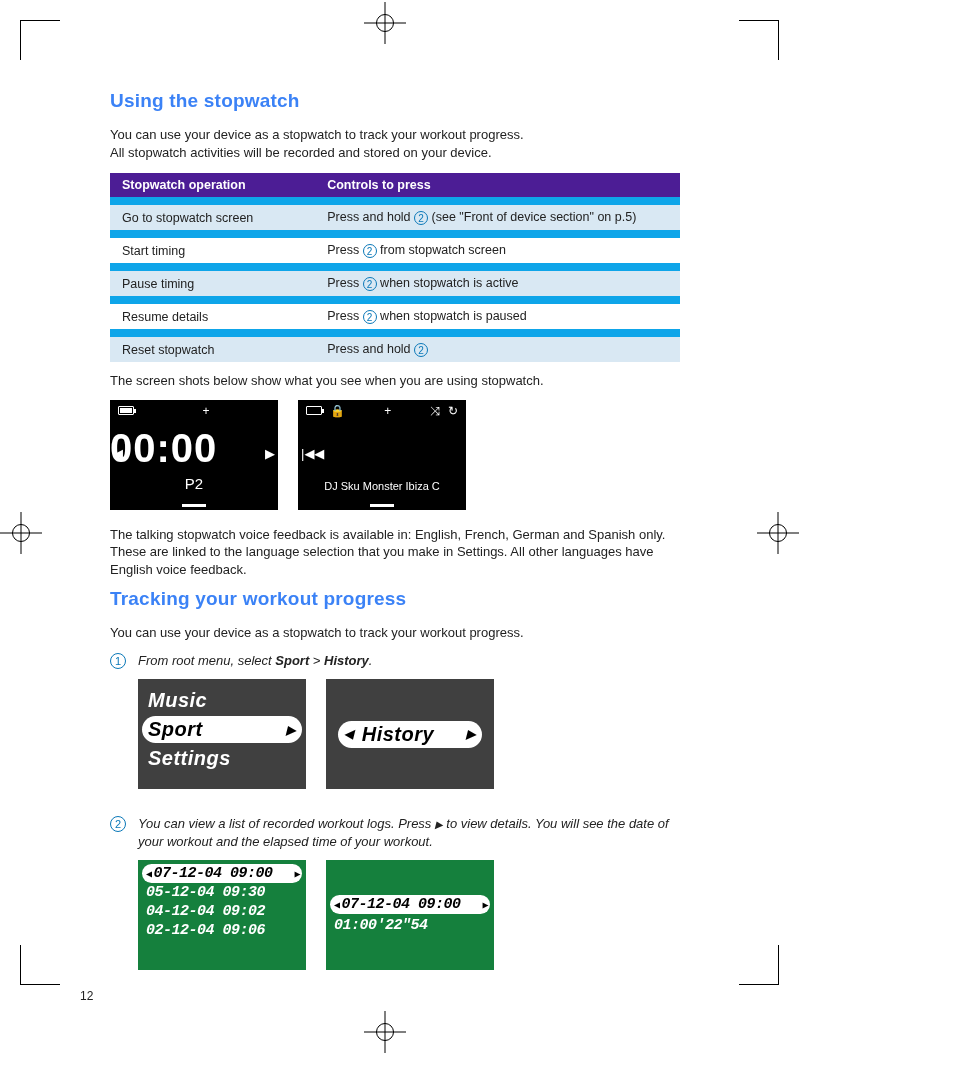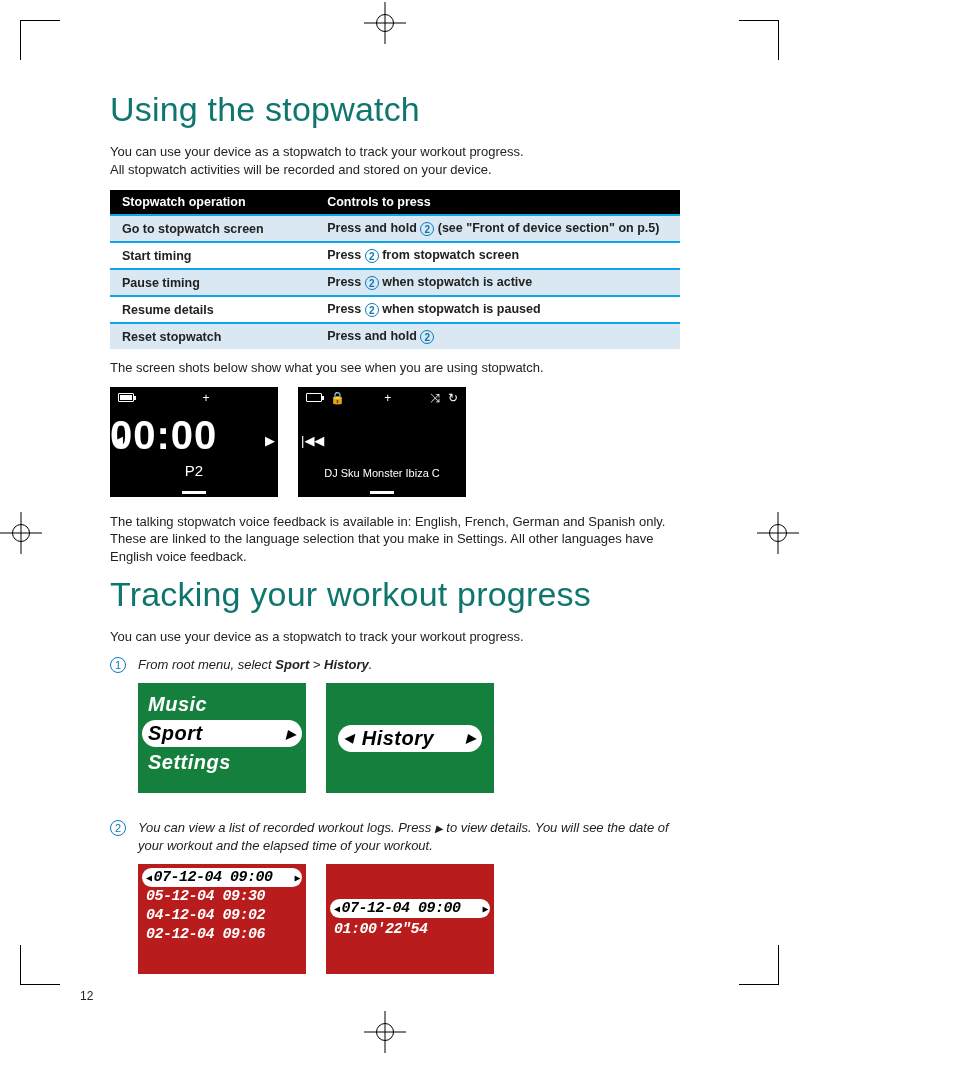--- a/index.html
+++ b/index.html
@@ -8,43 +8,43 @@
     font-size: 13px;
     color: #222;
     background: #fff;
     width: 954px;
     height: 1065px;
     position: relative;
     padding: 90px 100px 40px 100px;
   }
   .content { width: 570px; margin-left: 10px; }
   h1 {
-    color: #0f766e;
-    font-size: 34px;
-    font-weight: normal;
+    color: #3b82f6;
+    font-size: 19px;
+    font-weight: bold;
     margin-bottom: 14px;
     letter-spacing: 0.2px;
   }
   p { line-height: 1.35; margin-bottom: 10px; font-weight: 300; }
   table {
     width: 100%;
     border-collapse: collapse;
     margin: 12px 0 10px 0;
     font-size: 12.5px;
   }
   thead th {
-    background: #000000;
+    background: #4c1d95;
     color: #fff;
     text-align: left;
     padding: 5px 12px;
     font-weight: bold;
   }
   tbody tr:nth-child(odd) { background: #d9e8f3; }
   tbody tr:nth-child(even) { background: #fff; }
-  tbody td { padding: 5px 12px; font-weight: 700; border-top: 2px solid #0ea5e9; }
+  tbody td { padding: 5px 12px; font-weight: 400; border-top: 8px solid #0ea5e9; }
   .circ {
     display: inline-block;
     border: 1px solid #0a78b8;
     color: #0a78b8;
     border-radius: 50%;
     width: 14px; height: 14px;
     font-size: 10px;
     line-height: 13px;
     text-align: center;
     vertical-align: -1px;
@@ -72,21 +72,21 @@
   .screen .left-tri, .screen .right-tri {
     position: absolute; top: 46px; font-size: 13px;
   }
   .screen .left-tri { left: 3px; }
   .screen .right-tri { right: 3px; }
   .screen .dash { position:absolute; bottom:3px; left:50%; transform:translateX(-50%); width:24px; height:3px; background:#fff; }
   .screen .sup { font-size: 14px; vertical-align: 22px; display:inline-block; line-height:14px; margin-left:2px; }
 
   .menu-screen {
     width: 168px; height: 110px;
-    background: #15803d; color: #fff;
+    background: #404040; color: #fff;
     font-family: Arial, sans-serif;
     padding: 6px 4px;
   }
   .menu-item {
     font-size: 20px; font-weight: bold;
     padding: 2px 6px; margin: 2px 0;
     letter-spacing: 0.5px;
   }
   .menu-item.sel {
     background: #fff; color: #000;
@@ -94,21 +94,21 @@
     display: flex; justify-content: space-between; align-items: center;
   }
   .menu-item.sel::after { content: "▶"; color:#000; font-size:12px; }
   .menu-screen.centered { display:flex; align-items:center; justify-content:center; }
   .menu-screen.centered .menu-item.sel { width: 90%; }
   .menu-screen.centered .menu-item.sel::before { content:"◀"; color:#000; font-size:12px; margin-right:8px; }
   .menu-screen.centered .menu-item.sel span { flex:1; }
 
   .log-screen {
     width: 168px; height:110px;
-    background:#b91c1c; color:#fff; padding:4px 4px;
+    background:#15803d; color:#fff; padding:4px 4px;
     font-family: "Courier New", monospace; font-weight:bold;
   }
   .log-row { font-size:15px; padding:1px 4px; letter-spacing:-0.5px; }
   .log-row.sel { background:#fff; color:#000; border-radius:12px; display:flex; justify-content:space-between; align-items:center; padding:1px 2px 1px 4px;}
   .log-row.sel::before { content:"◀"; font-size:10px; margin-right:2px;}
   .log-row.sel::after { content:"▶"; font-size:10px; margin-left:2px;}
   .log-row.sel span { flex:1; text-align:left; }
 
   .step { display:flex; gap:12px; margin-top:10px; }
   .step .num {

